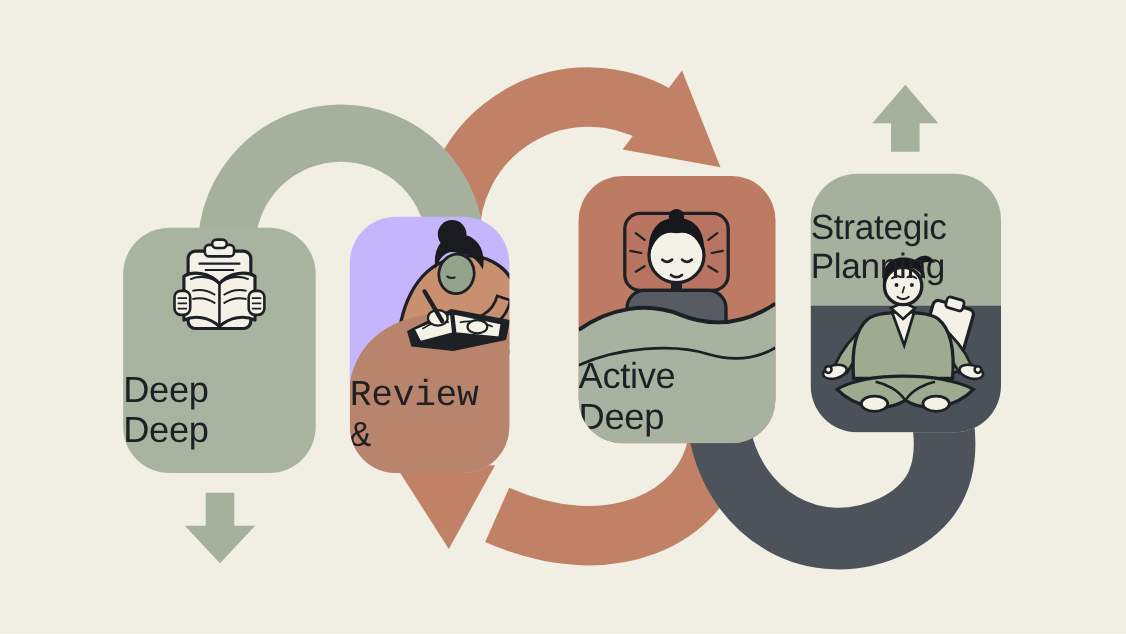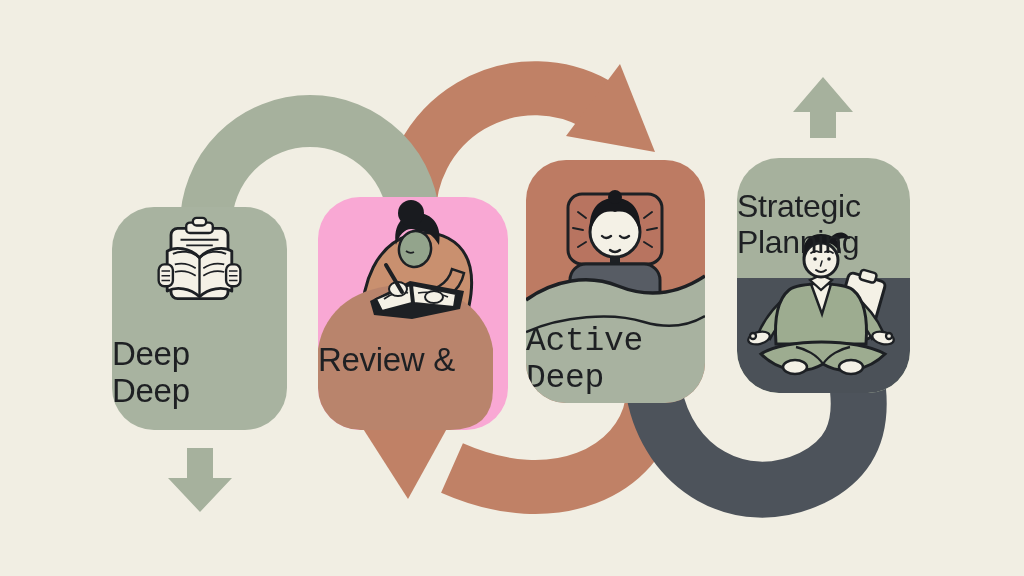--- a/index.html
+++ b/index.html
@@ -11,27 +11,27 @@
   .bg-svg{position:absolute;left:0;top:0;width:1024px;height:576px;}
   .card{position:absolute;border-radius:42px;}
   .card-svg{position:absolute;left:0;top:0;}
   .label{
     position:absolute;left:0;width:100%;text-align:left;
     color:#1e2023;font-weight:500;font-size:33px;line-height:37px;
     letter-spacing:-0.3px;
   }
   .label span{display:block;}
   #card-deep-work{left:112px;top:207px;width:175px;height:223px;background:#a8b3a0;}
-  #card-review-reflect{left:318px;top:197px;width:190px;height:233px;background:#f9a8d4;overflow:hidden;}
+  #card-review-reflect{left:318px;top:197px;width:145px;height:233px;background:#c4b5fd;overflow:hidden;font-family:Liberation Mono, monospace;}
   #card-active-rest{left:526px;top:160px;width:179px;height:243px;background:#bd7b63;border-radius:40px;overflow:hidden;}
   #card-strategic-planning{left:737px;top:158px;width:173px;height:235px;background:#a6b19d;overflow:hidden;}
   #sp-dark-bottom{position:absolute;left:0;top:120px;width:173px;height:115px;background:#4b5158;border-radius:0 0 42px 42px;}
   #label-deep-work{top:128px;}
   #label-review-reflect{top:144px;}
-  #label-active-rest{top:163px;font-family:Liberation Mono, monospace;}
+  #label-active-rest{top:163px;}
   #label-strategic-planning{top:30px;font-size:32px;line-height:36px;}
 </style>
 </head>
 <body>
 
 <div id="canvas">
 
   <svg class="bg-svg" viewBox="0 0 1024 576">
 
     <g>

